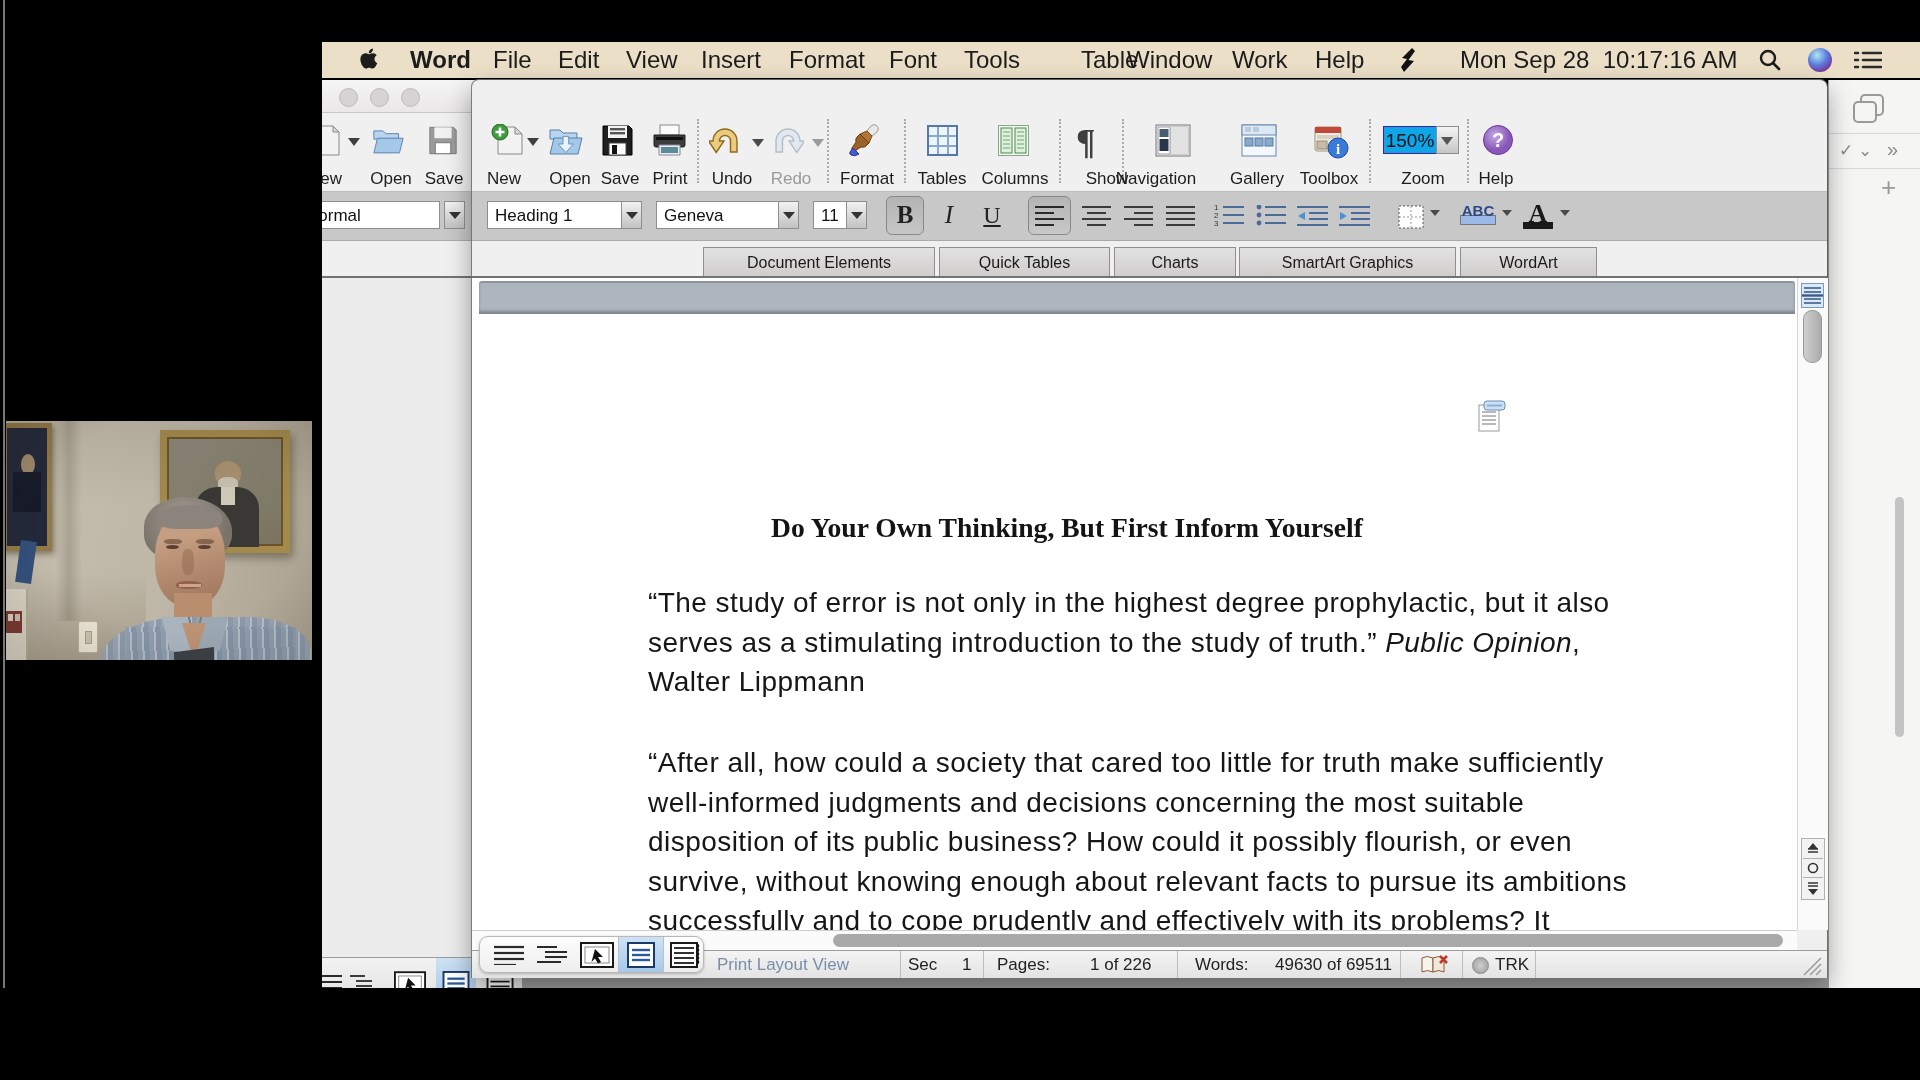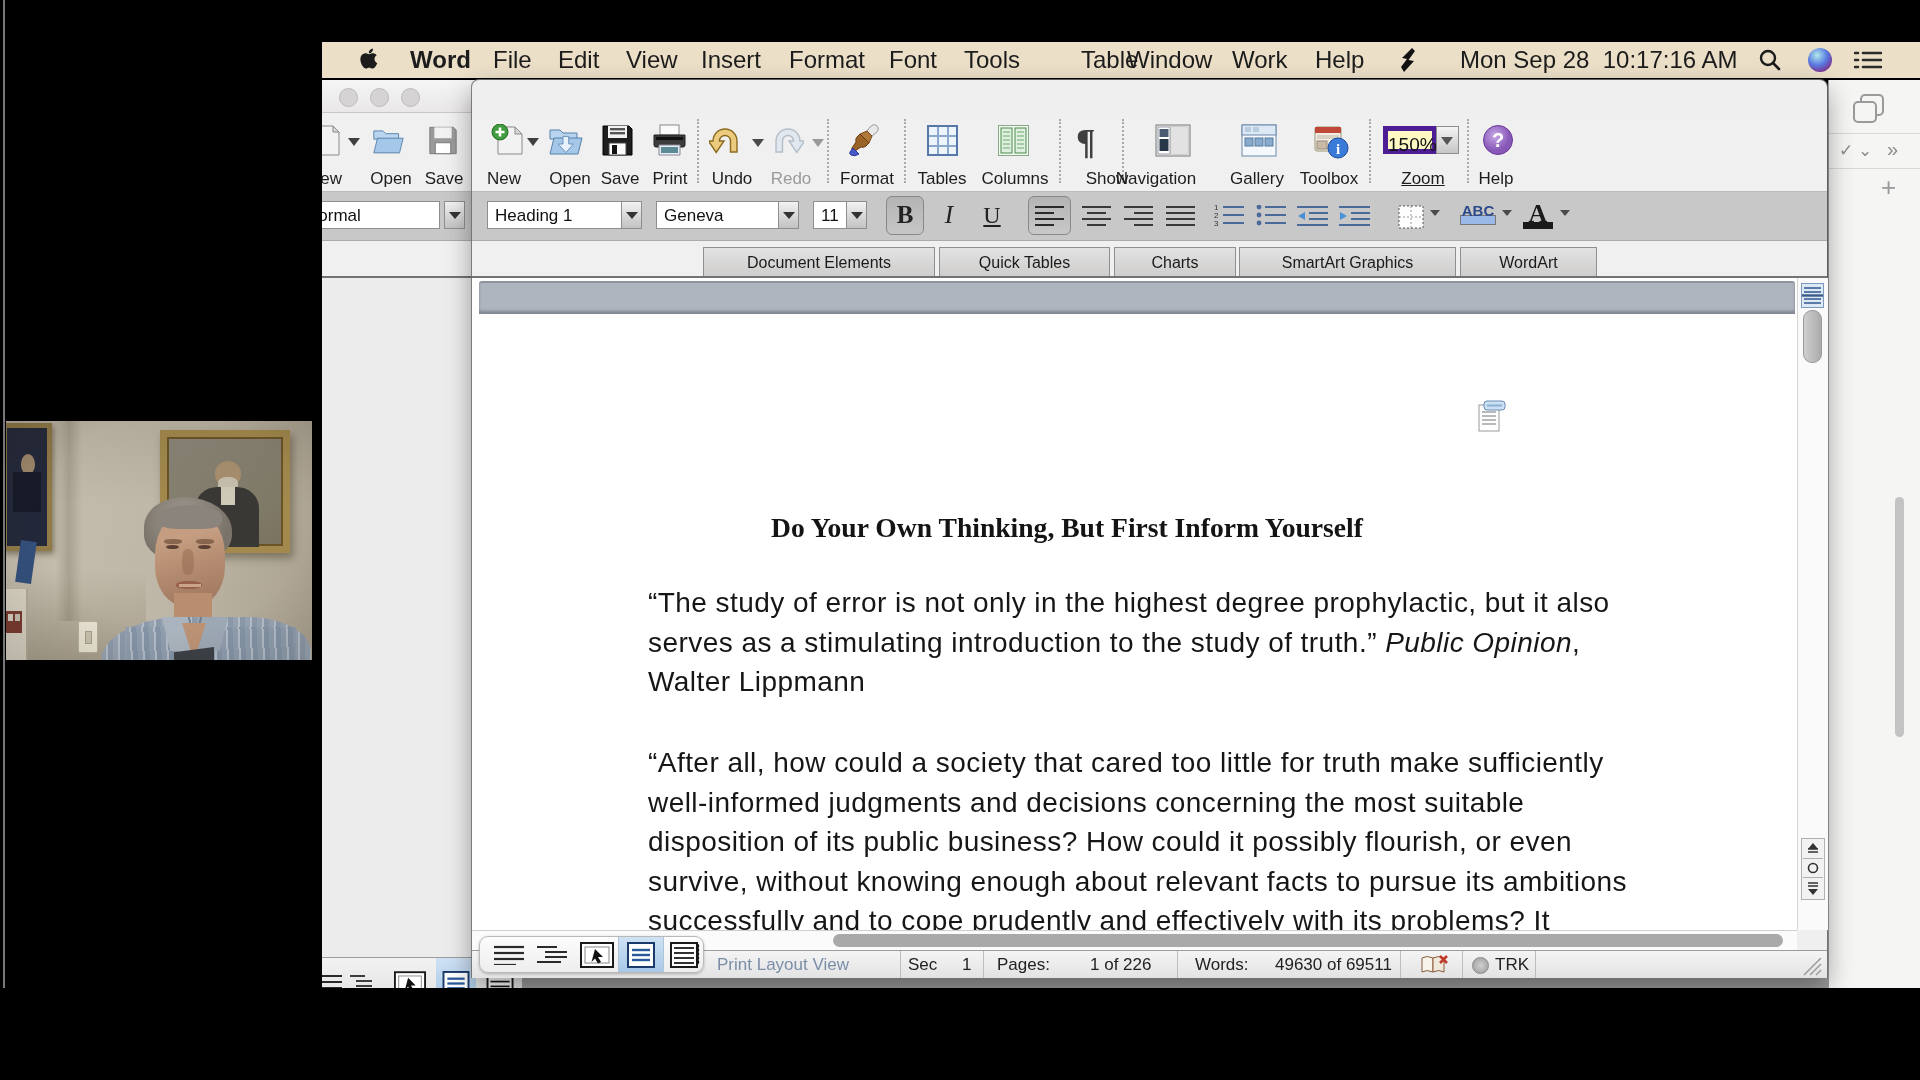--- a/index.html
+++ b/index.html
@@ -291,21 +291,21 @@
       <svg class="tbi" style="left:841px;top:10px;" width="36" height="36" viewBox="0 0 36 36">
         <rect x="2" y="4" width="26" height="24" rx="2" fill="#f0ece4" stroke="#997"></rect>
         <rect x="2" y="4" width="26" height="6" fill="#c04838"></rect>
         <rect x="4" y="12" width="22" height="4" fill="#d8d0c0"></rect>
         <rect x="4" y="18" width="10" height="8" fill="#c8bca8" stroke="#987"></rect>
         <circle cx="25" cy="25" r="10" fill="#3a7ad8" stroke="#1c4a9a"></circle>
         <text x="25" y="31" font-size="15" font-weight="bold" fill="#fff" text-anchor="middle" font-family="Liberation Serif">i</text>
       </svg>
       <span class="tsep" style="left:897px;"></span>
 
-      <div class="abs" style="left:911px;top:13px;width:54px;height:28px;background:#fef9c3;border:5px solid #4c1d95;font-size:19px;color:#111;text-align:center;line-height:27px;box-sizing:border-box;">150%</div>
+      <div class="abs" style="left:911px;top:13px;width:54px;height:28px;background:#0ea5e9;border:1px solid #4c1d95;font-size:19px;color:#111;text-align:center;line-height:27px;box-sizing:border-box;">150%</div>
       <div class="abs" style="left:964px;top:13px;width:23px;height:28px;background:linear-gradient(#f4f4f4,#c6c6c6);border:1px solid #8e8e8e;box-sizing:border-box;">
           <span class="caret" style="left:4px;top:10px;border-top-color:#555;"></span>
         </div>
       <span class="tsep" style="left:995px;"></span>
 
       <svg class="tbi" style="left:1010px;top:11px;" width="32" height="32" viewBox="0 0 32 32">
         <circle cx="16" cy="16" r="14.5" fill="url(#helpgrad)" stroke="#6a3a9a"></circle>
         <defs>
             <radialGradient id="helpgrad" cx="40%" cy="35%">
               <stop offset="0%" stop-color="#c8a8e8"></stop>
@@ -321,21 +321,21 @@
       <span class="tbl" style="left:198px;">Print</span>
       <span class="tbl" style="left:260px;">Undo</span>
       <span class="tbl" style="left:319px;color:#9a9a9a;">Redo</span>
       <span class="tbl" style="left:395px;">Format</span>
       <span class="tbl" style="left:470px;">Tables</span>
       <span class="tbl" style="left:543px;">Columns</span>
       <span class="tbl" style="left:635px;">Show</span>
       <span class="tbl" style="left:684px;">Navigation</span>
       <span class="tbl" style="left:785px;">Gallery</span>
       <span class="tbl" style="left:857px;">Toolbox</span>
-      <span class="tbl" style="left:951px;text-decoration:underline;">Zoom</span>
+      <span class="tbl" style="left:951px;">Zoom</span>
       <span class="tbl" style="left:1024px;">Help</span>
     </div>
     <div id="fmtbar" class="abs">
       <div class="combo" style="left:15px;width:135px;">Heading 1</div>
         <div class="combobtn" style="left:149px;"></div>
       <div class="combo" style="left:184px;width:123px;">Geneva</div>
         <div class="combobtn" style="left:306px;"></div>
       <div class="combo" style="left:341px;width:34px;">11</div>
         <div class="combobtn" style="left:374px;"></div>
       <div class="abs" style="left:414px;top:4px;width:38px;height:39px;background:linear-gradient(#b4b4b4,#c6c6c6);border:1px solid #888;border-radius:6px;box-sizing:border-box;text-align:center;font-size:25px;font-weight:bold;color:#222;line-height:36px;font-family:'Liberation Serif',serif;">B</div>

